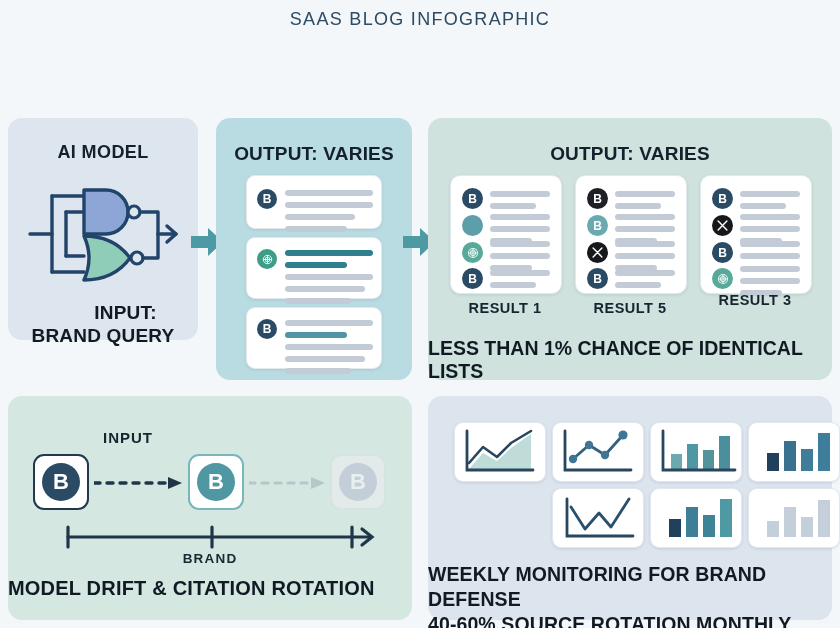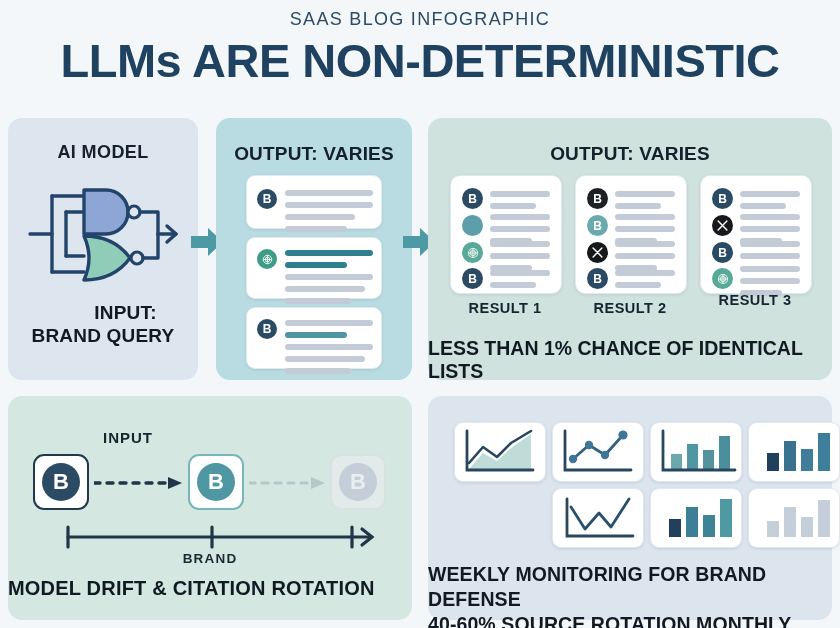--- a/index.html
+++ b/index.html
@@ -17,21 +17,21 @@
     font-size:18px;letter-spacing:1.3px;color:#2c4a63;font-weight:400;
   }
   .headline{
     position:absolute;top:33px;left:0;width:840px;text-align:center;
     font-size:47px;line-height:56px;font-weight:bold;letter-spacing:-0.5px;
     color:#1f4260;
   }
 
   
   .panel{position:absolute;border-radius:14px;box-sizing:border-box;}
-  .p1{left:8px;top:118px;width:190px;height:262px;background:#dde5ee;}
+  .p1{left:8px;top:118px;width:190px;height:222px;background:#dde5ee;}
   .p2{left:216px;top:118px;width:196px;height:262px;background:#b9dce2;}
   .p3{left:428px;top:118px;width:404px;height:262px;background:#cfe2dd;}
   .p4{left:8px;top:396px;width:404px;height:224px;background:#d4e7e1;}
   .p5{left:428px;top:396px;width:404px;height:224px;background:#dce4ee;}
 
   .panel-title{
     position:absolute;left:0;width:100%;text-align:center;
     font-weight:bold;color:#14202b;
   }
   .p1 .panel-title{top:24px;font-size:18px;letter-spacing:0.4px;}
@@ -94,21 +94,20 @@
   .p5 .panel-caption{top:166px;font-size:19.5px;line-height:25px;letter-spacing:0.1px;}
 
   svg{display:block;}
 </style>
 </head>
 <body>
 
 <div class="stage">
 
   <div class="kicker">SAAS BLOG INFOGRAPHIC</div>
-  <div class="headline">LLMs ARE NON-DETERMINISTIC</div>
 
   <div class="panel p1">
     <div class="panel-title">AI MODEL</div>
 
     <div class="gate-wrap">
       <svg width="162" height="112" viewBox="0 0 162 112">
         <g fill="none" stroke="#22446a" stroke-width="3.4" stroke-linecap="round" stroke-linejoin="round">
           <path d="M8 56 H30"></path>
           <path d="M30 18 V94"></path>
           <path d="M30 18 H62"></path>
@@ -252,21 +251,21 @@
         <div class="line" style="width:60px;"></div>
           <div class="line" style="width:60px;"></div>
           <div class="line" style="width:42px;margin-bottom:0;"></div>
       </div>
       <div class="av" style="left:11px;top:92px;width:21px;height:21px;background:#2b4a63;font-size:12px;">B</div>
       <div class="rows" style="left:39px;top:94px;">
         <div class="line" style="width:60px;"></div>
           <div class="line" style="width:46px;margin-bottom:0;"></div>
       </div>
     </div>
-    <div class="reslabel" style="left:147px;top:182px;width:110px;">RESULT 2</div>
+    <div class="reslabel" style="left:147px;top:182px;width:110px;">RESULT 5</div>
 
     <div class="rescard" style="left:272px;top:57px;width:110px;height:117px;">
       <div class="av" style="left:11px;top:12px;width:21px;height:21px;background:#2b4a63;font-size:12px;">B</div>
       <div class="rows" style="left:39px;top:15px;">
         <div class="line" style="width:60px;"></div>
           <div class="line" style="width:46px;margin-bottom:0;"></div>
       </div>
       <div class="av" style="left:11px;top:39px;width:21px;height:21px;background:#16181b;">
         <svg width="11" height="11" viewBox="0 0 20 20">
             <path d="M2 2 L18 18 M18 2 L2 18" stroke="#fff" stroke-width="2.6" stroke-linecap="round"></path>

